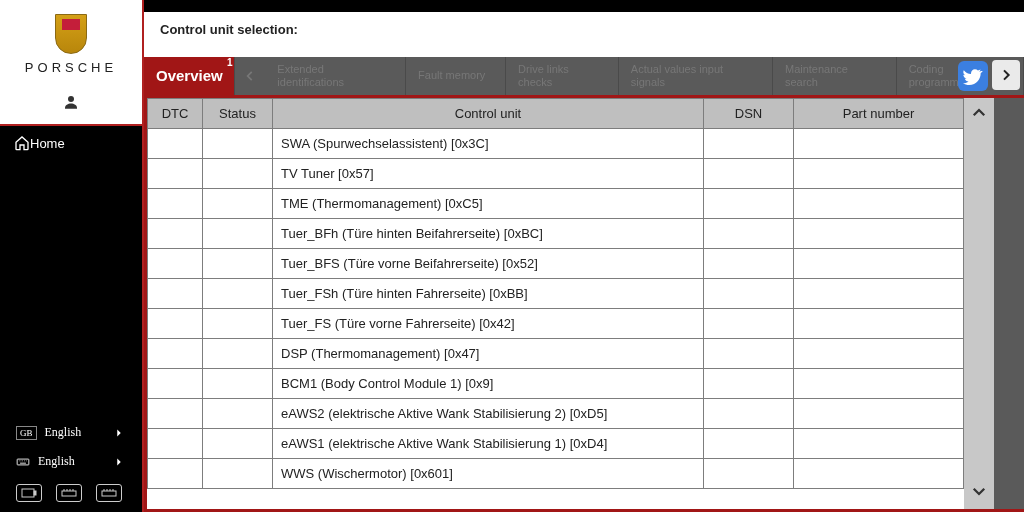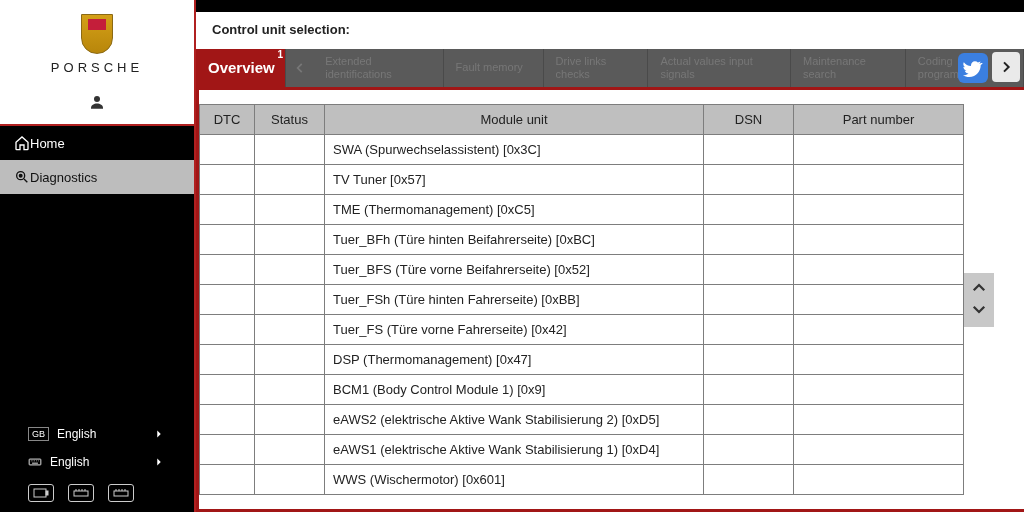--- a/index.html
+++ b/index.html
@@ -1,50 +1,50 @@
 <!DOCTYPE html>
 <html><head>
 <meta charset="utf-8">
 <style>
   * { box-sizing: border-box; margin: 0; padding: 0; }
   body { font-family: Arial, sans-serif; font-size: 13px; width: 1024px; height: 512px; overflow: hidden; background: #fff; color: #222; }
   .app { display: flex; height: 512px; }
-  .sidebar { width: 196px; background: #000; color: #fff; display: flex; flex-direction: column; border-right: 2px solid #b02020; }
+  .sidebar { width: 144px; background: #000; color: #fff; display: flex; flex-direction: column; border-right: 2px solid #b02020; }
   .logo-area { background: #fff; color: #222; text-align: center; padding: 14px 0 10px 0; }
   .logo-area .crest { width: 32px; height: 40px; margin: 0 auto 6px auto; background: linear-gradient(#d4a017,#b8860b); border-radius: 0 0 20px 20px; border: 1px solid #8b6914; position: relative; }
   .logo-area .crest::before { content:""; position:absolute; left:20%; top:10%; width:60%; height:30%; background:#c41e3a; }
   .logo-area .wordmark { font-size: 13px; letter-spacing: 4px; font-weight: 300; color:#222; }
   .user-row { background:#fff; text-align:center; padding:8px 0 10px 0; border-bottom:2px solid #b02020;}
   .user-row svg { width:18px; height:18px; }
   .nav { flex: 1; }
   .nav-item { display:flex; align-items:center; gap:0; padding:9px 14px; font-size:13px; cursor:pointer; }
   .nav-item.active { background:#bdbdbd; color:#111; }
   .nav-item svg { width:16px; height:16px; }
-  .footer { padding:6px 16px; }
+  .footer { padding:6px 4px;font-family:Liberation Serif, serif; }
   .lang-row { display:flex; align-items:center; justify-content:space-between; padding:7px 12px; font-size:12px; cursor:pointer; }
   .lang-row .left { display:flex; align-items:center; gap:8px; }
   .lang-row svg { width:14px; height:14px; }
   .footer-icons { display:flex; gap:14px; padding:8px 12px 4px 12px; }
   .footer-icons .ficon { width:26px; height:18px; border:1px solid #ccc; border-radius:3px; display:flex; align-items:center; justify-content:center; }
 
   .main { flex:1; display:flex; flex-direction:column; position:relative; }
   .blackbar { background:#000; height:12px; }
   .instructions { padding:10px 16px 8px 16px; background:#fff; }
-  .instructions .title { font-weight:bold; margin-bottom:4px; font-size:13px; }
+  .instructions .title { font-weight:bold; margin-bottom:12px; font-size:13px; }
   .instructions .sub { font-size:12px; }
 
   .tabbar { display:flex; align-items:stretch; background:#5a5a5a; height:38px; position:relative; }
   .tabbar .tab { display:flex; align-items:center; padding:0 12px; color:#777; font-size:11px; line-height:1.2; border-right:1px solid #4a4a4a; min-width:100px; }
   .tabbar .tab.active { background:#a11616; color:#fff; font-weight:bold; font-size:15px; min-width:90px; position:relative; }
   .tabbar .tab.active .badge { position:absolute; top:0; right:2px; font-size:10px; color:#fff; }
   .tabbar .arrow { width:30px; display:flex; align-items:center; justify-content:center; color:#555; }
   .tabbar .bird { position:absolute; right:36px; top:4px; width:30px; height:30px; background:#3b7fe0; border-radius:6px; display:flex; align-items:center; justify-content:center; }
   .tabbar .chev-right { position:absolute; right:4px; top:3px; width:28px; height:30px; display:flex; align-items:center; justify-content:center; background:#eaeaea; border-radius:4px; cursor:pointer; }
 
-  .table-wrap { flex:1; display:flex; border-top:3px solid #a11616; border-left:3px solid #a11616; border-bottom:3px solid #a11616; overflow:hidden;align-items:center; }
+  .table-wrap { flex:1; display:flex; border-top:3px solid #a11616; border-left:3px solid #a11616; border-bottom:3px solid #a11616; overflow:hidden; }
   .table-scroll { flex:1; overflow:hidden; }
   table { border-collapse:collapse; width:100%; }
   th, td { border:1px solid #7d7d7d; padding:7px 8px; font-size:13px; text-align:left; }
   th { background:#bfbfbf; font-weight:normal; text-align:center; }
   td { background:#fff; }
   col.dtc { width:55px; } col.status { width:70px; } col.cu { } col.dsn { width:90px; } col.pn { width:170px; }
   .vscroll { width:30px; background:#c8c8c8; display:flex; flex-direction:column; align-items:center; justify-content:space-between; padding:6px 0;}
   .vscroll .vbtn { cursor:pointer; }
   .right-gutter { width:30px; background:#5a5a5a; }
 </style>
@@ -63,28 +63,20 @@
           <circle cx="12" cy="8" r="4"></circle>
           <path d="M4 20c0-4 4-6 8-6s8 2 8 6v1H4z"></path>
         </svg>
     </div>
     <div class="nav">
       <div class="nav-item">
         <svg viewBox="0 0 24 24" fill="none" stroke="#fff" stroke-width="2">
             <path d="M3 11l9-8 9 8v10a1 1 0 0 1-1 1h-5v-7h-6v7H4a1 1 0 0 1-1-1z"></path>
           </svg>
         <span>Home</span>
-      </div>
-      <div class="nav-item active">
-        <svg viewBox="0 0 24 24" fill="none" stroke="#111" stroke-width="2">
-            <circle cx="10" cy="10" r="6"></circle>
-            <path d="M15 15l5 5"></path>
-            <circle cx="10" cy="10" r="2" fill="#111"></circle>
-          </svg>
-        <span>Diagnostics</span>
       </div>
     </div>
     <div class="footer">
       <div class="lang-row">
         <span class="left">
           <span style="border:1px solid #888;padding:1px 3px;font-size:9px;">GB</span>
           <span>English</span>
         </span>
         <svg viewBox="0 0 24 24" fill="#fff">
             <path d="M9 6l6 6-6 6z"></path>
@@ -179,21 +171,21 @@
               <col class="dtc">
               <col class="status">
               <col class="cu">
               <col class="dsn">
               <col class="pn">
             </colgroup>
           <thead>
             <tr>
               <th>DTC</th>
               <th>Status</th>
-              <th>Module unit</th>
+              <th>Control unit</th>
               <th>DSN</th>
               <th>Part number</th>
             </tr>
           </thead>
           <tbody id="tbody">
               <tr>
                 <td></td>
                 <td></td>
                 <td>SWA (Spurwechselassistent) [0x3C]</td>
                 <td></td>

